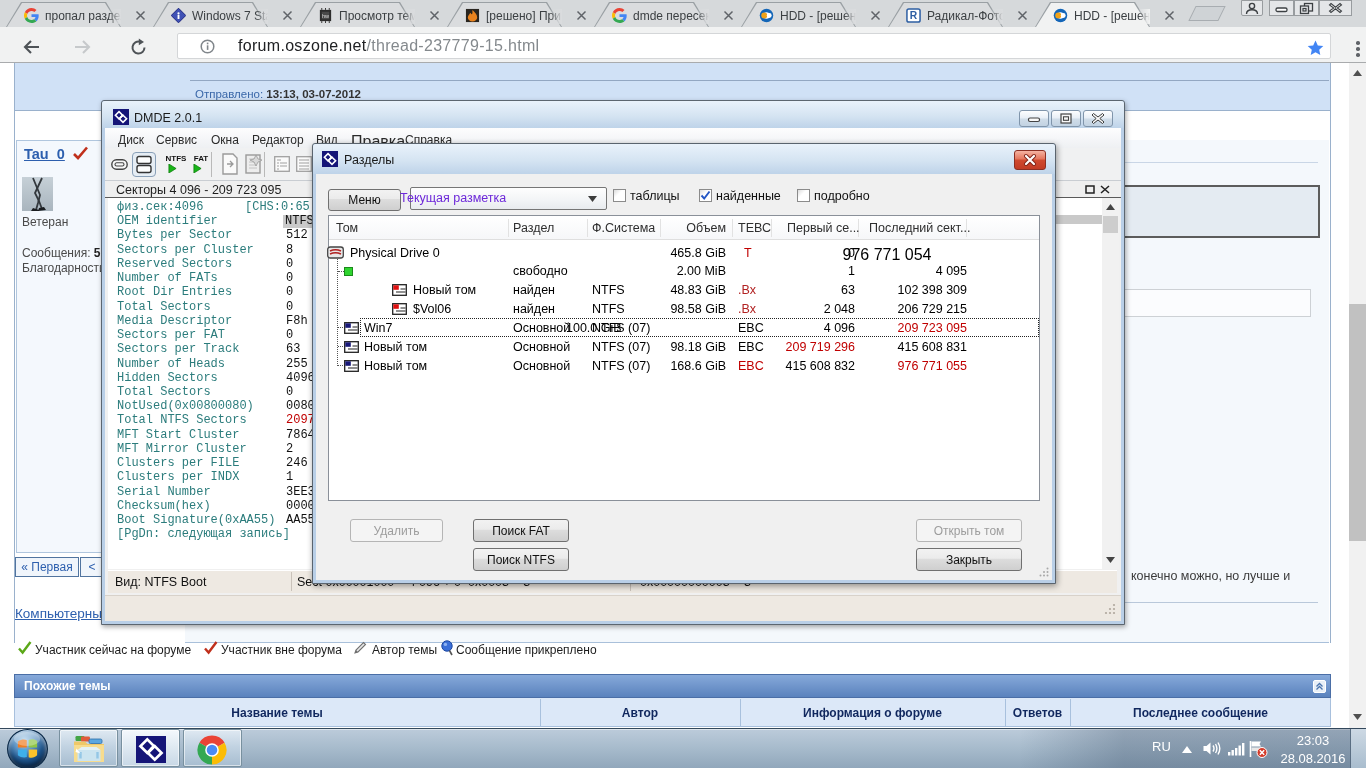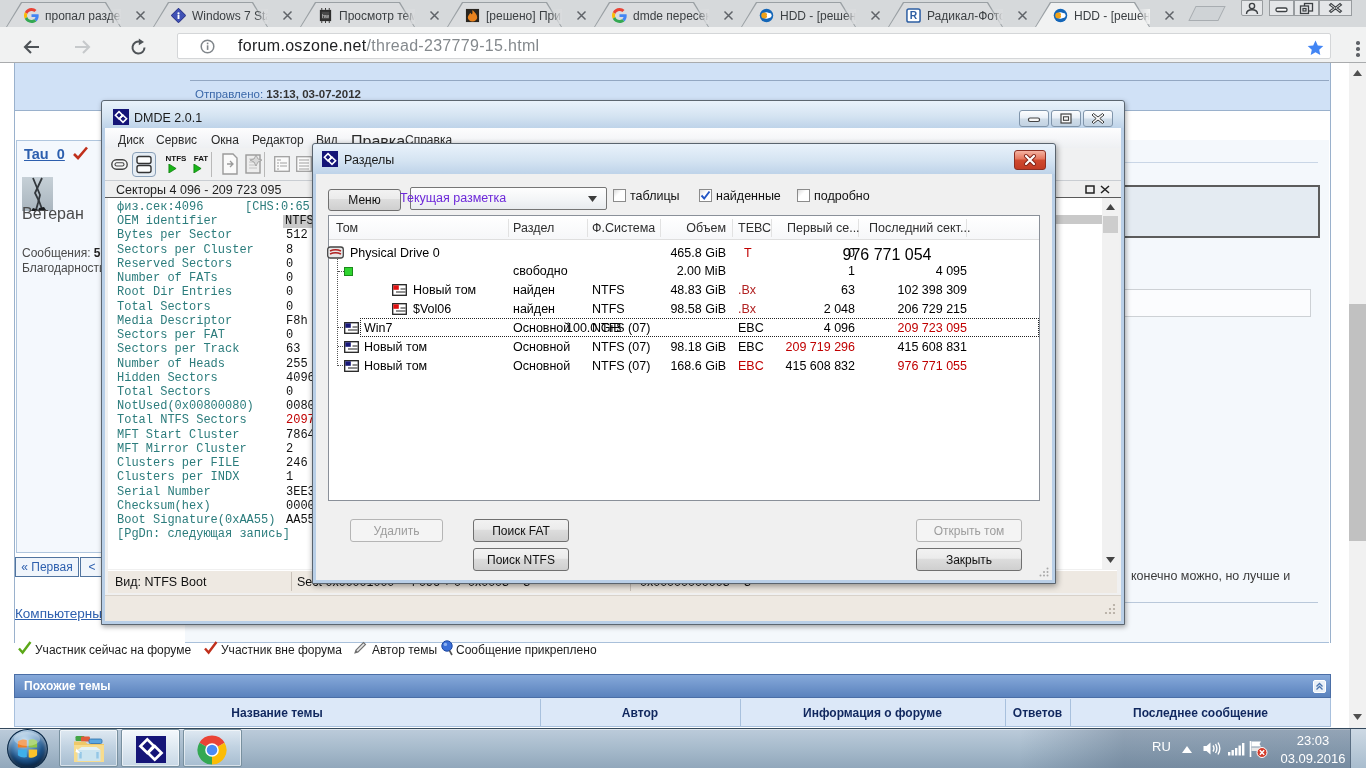--- a/index.html
+++ b/index.html
@@ -190,21 +190,21 @@
     <path d="M2 8 L6 12 L15 1.5" fill="none" stroke="#c0301c" stroke-width="2.6"></path>
   </svg>
 <div class="ab" style="left:22px;top:177px;width:31px;height:34px;background:linear-gradient(180deg,#c6d0d7,#a9b5be)">
 <svg width="31" height="34" viewBox="0 0 31 34">
       <path d="M11 1 L18 18 L16 26 L14 33" stroke="#33383d" stroke-width="1.8" fill="none"></path>
       <path d="M20 1 L13 16 L17 24 L20 32" stroke="#33383d" stroke-width="1.8" fill="none"></path>
       <path d="M11 31 L17 33 L17 34 L9 34 Z" fill="#1a1d20"></path>
       <path d="M22 30 L24 33 L16 34 L17 31 Z" fill="#1a1d20"></path>
     </svg>
   </div>
-<div class="ab" style="left:22px;top:205px;font-size:16px;color:#4a4a4a">Ветеран</div>
+<div class="ab" style="left:22px;top:215px;font-size:12px;color:#4a4a4a">Ветеран</div>
 <div class="ab" style="left:22px;top:246px;font-size:12px;color:#4a4a4a">Сообщения: <b style="color:#222">518</b></div>
 <div class="ab" style="left:22px;top:261px;font-size:12px;color:#4a4a4a">Благодарности: <b style="color:#222">37</b></div>
 <div class="ab" style="left:15px;top:557px;width:64px;height:20px;background:#f0f5fb;border:1px solid #51749f;font-size:12px;color:#2d5fae;text-align:center;line-height:19px">« Первая</div>
 <div class="ab" style="left:80px;top:557px;width:24px;height:20px;background:#f0f5fb;border:1px solid #51749f;font-size:12px;color:#2d5fae;text-align:center;line-height:19px">&lt;</div>
 <div class="ab" style="left:15px;top:606px;font-size:13.5px;color:#2d5fae;text-decoration:underline;white-space:nowrap">Компьютерный форум OSZone.net</div>
 <svg class="ab" style="left:17px;top:641px" width="15" height="14" viewBox="0 0 15 14">
     <path d="M2 7.5 L5.6 11.5 L13.5 1" fill="none" stroke="#5ba818" stroke-width="2.4"></path>
   </svg>
 <div class="ab" style="left:35px;top:643px;font-size:12px;color:#1c1c1c">Участник сейчас на форуме</div>
 <svg class="ab" style="left:203px;top:641px" width="15" height="14" viewBox="0 0 15 14">
@@ -616,15 +616,15 @@
     </g>
   </svg>
 <svg class="ab" style="left:1249px;top:740px" width="19" height="18" viewBox="0 0 19 18">
     <path d="M1.5 1 L1.5 17" stroke="#fff" stroke-width="1.6"></path>
     <path d="M2.5 1.5 L12 1.5 L10.5 4 L12 6.5 L2.5 6.5 Z" fill="#fff"></path>
     <path d="M2.5 7.5 L12 7.5 L12 11 L2.5 11 Z" fill="#e8e8e8"></path>
     <circle cx="13" cy="12.5" r="5" fill="#d43b2a" stroke="#fff" stroke-width="1"></circle>
     <path d="M10.8 10.3 L15.2 14.7 M15.2 10.3 L10.8 14.7" stroke="#fff" stroke-width="1.5"></path>
   </svg>
 <div class="ab" style="left:1290px;top:733px;width:46px;text-align:center;font-size:13px;color:#fff">23:03</div>
-<div class="ab" style="left:1278px;top:751px;width:70px;text-align:center;font-size:13px;color:#fff">03.09.2016</div>
+<div class="ab" style="left:1278px;top:751px;width:70px;text-align:center;font-size:13px;color:#fff">28.08.2016</div>
 <div class="ab" style="left:1350px;top:729px;width:1px;height:39px;background:#5a6e82"></div>
 <div class="ab" style="left:1351px;top:729px;width:15px;height:39px;background:linear-gradient(180deg,#cdd9e4,#a9bdce)"></div>
 
 </body></html>

